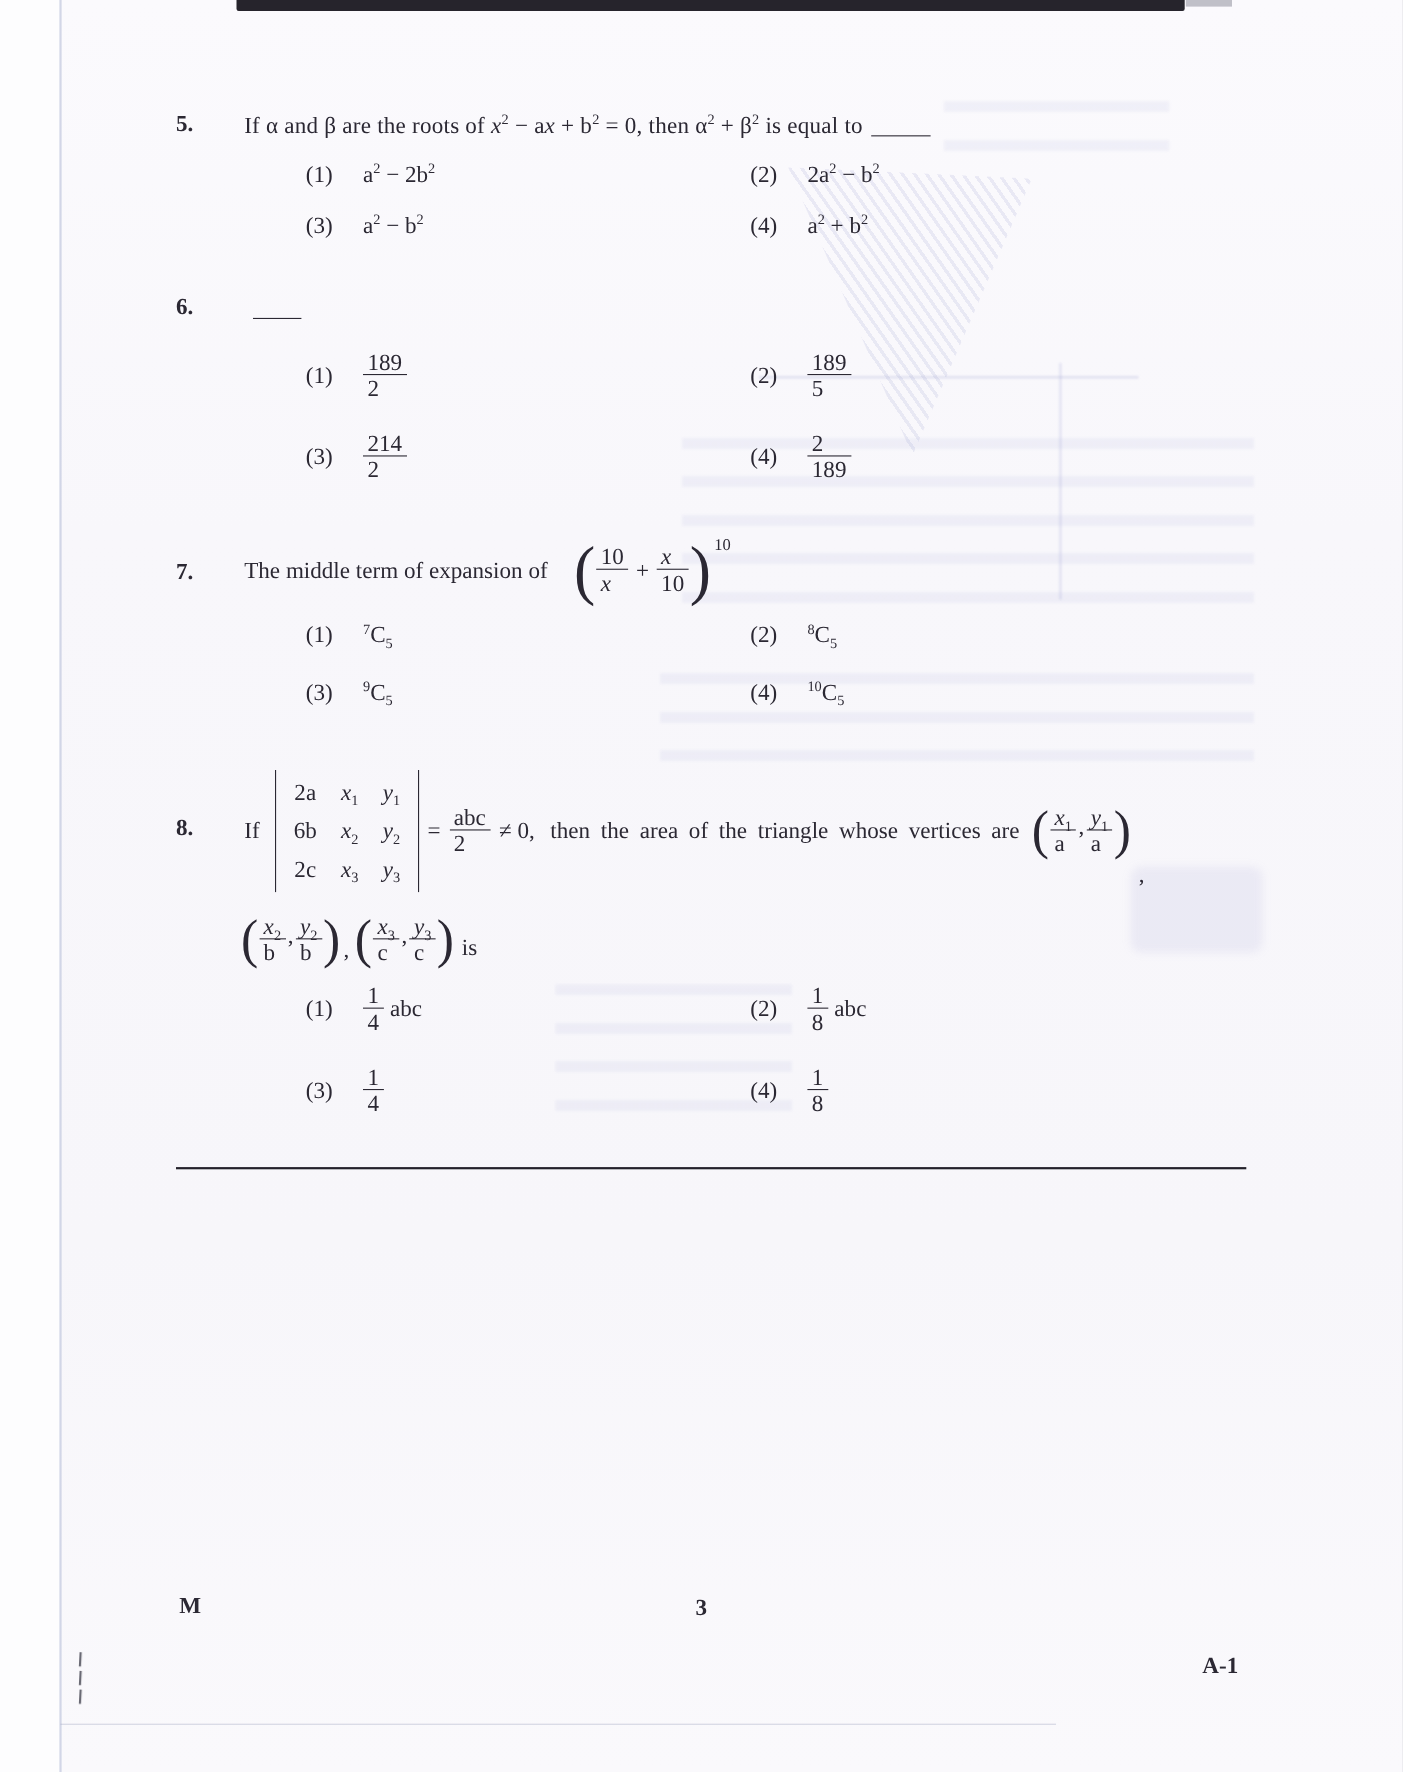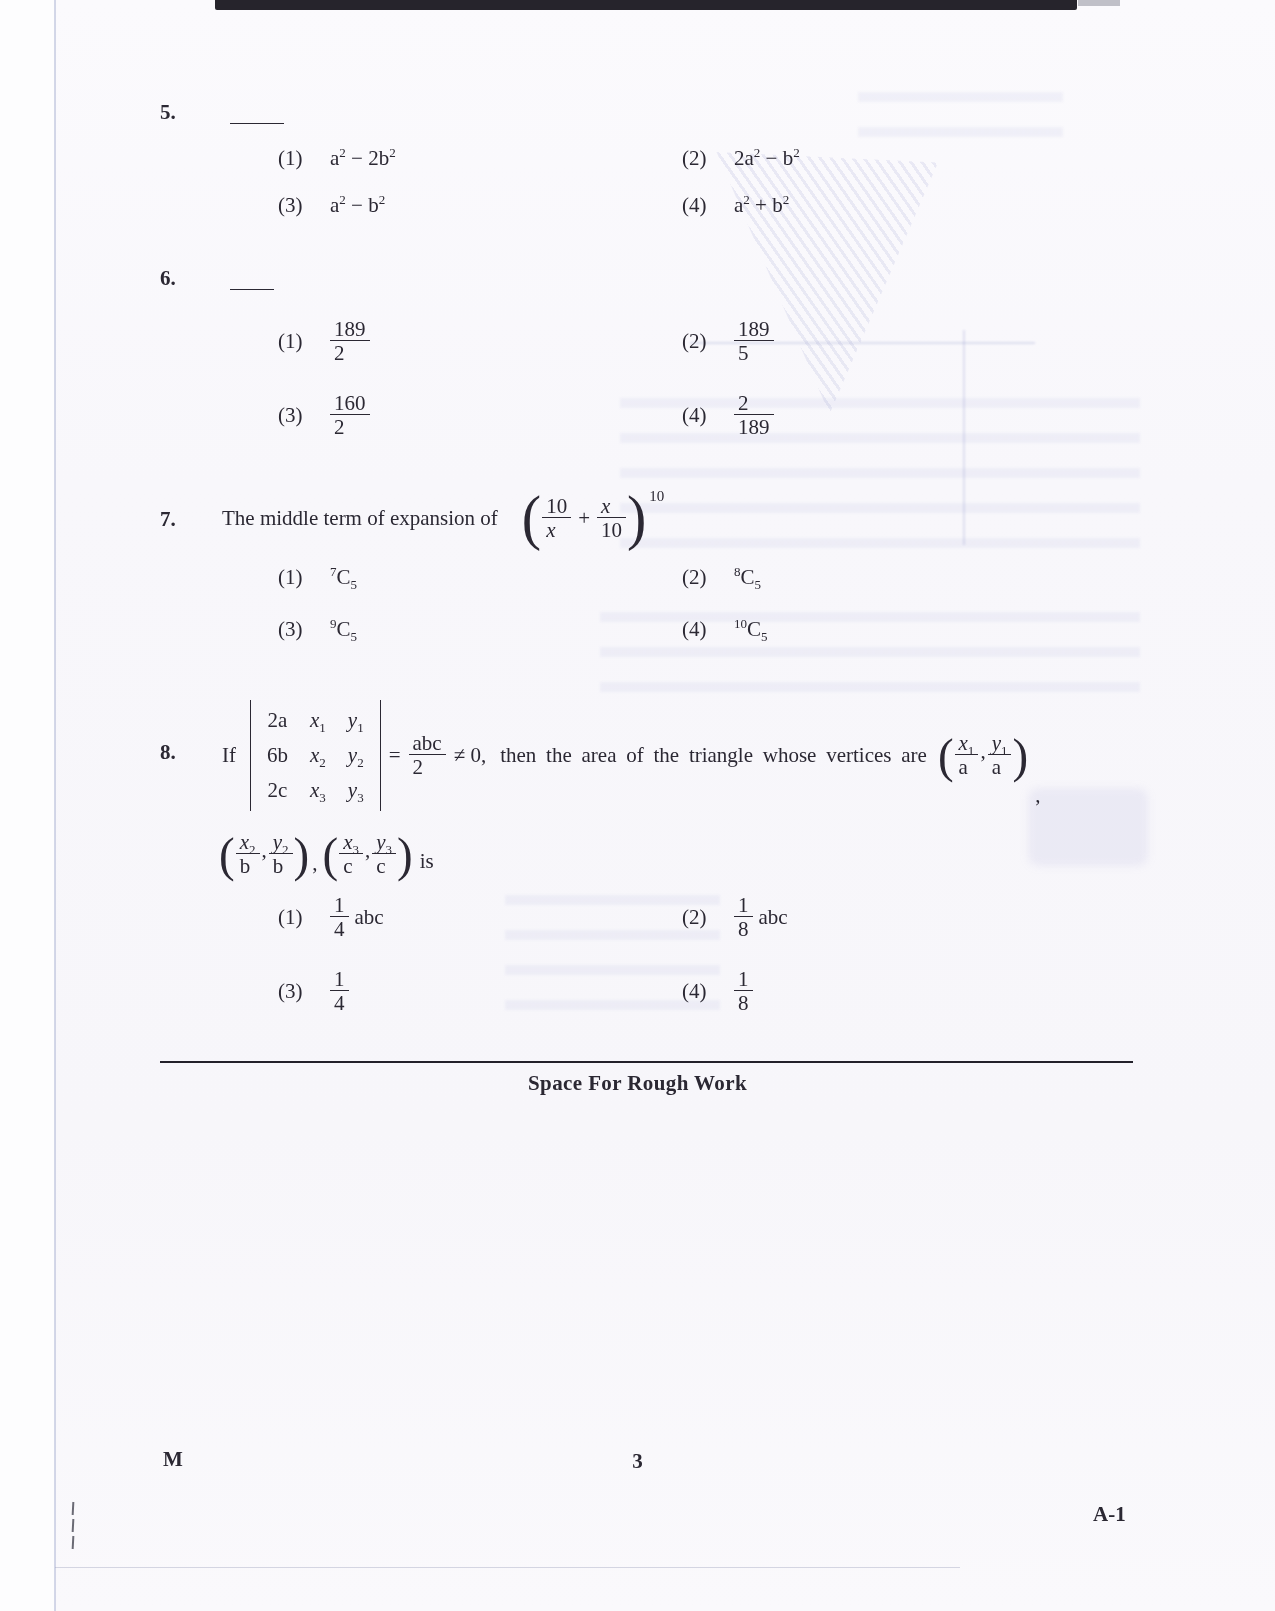--- a/index.html
+++ b/index.html
@@ -72,21 +72,21 @@
   <div class="bleed bleed-lines" style="left:858px;top:92px;width:205px;height:48px;"></div>
   <div class="bleed bleed-tri" style="left:712px;top:152px;width:226px;height:262px;"></div>
   <div class="bleed bleed-hline" style="left:690px;top:342px;width:345px;height:2px;"></div>
   <div class="bleed bleed-vline" style="left:963px;top:330px;width:2px;height:215px;"></div>
   <div class="bleed bleed-lines" style="left:620px;top:398px;width:520px;height:150px;"></div>
   <div class="bleed bleed-lines" style="left:600px;top:612px;width:540px;height:100px;"></div>
   <div class="bleed bleed-blob" style="left:1028px;top:788px;width:120px;height:78px;"></div>
   <div class="bleed bleed-lines" style="left:505px;top:895px;width:215px;height:118px;"></div>
 
   <span class="qnum" style="left:160px;top:100px;">5.</span>
-  <div class="qtext" style="left:222px;top:100px;"><span class="blank w54"></span></div>
+  <div class="qtext" style="left:222px;top:100px;"><span>If α and β are the roots of <i>x</i><sup>2</sup> − a<i>x</i> + b<sup>2</sup> = 0, then α<sup>2</sup> + β<sup>2</sup> is equal to</span><span class="blank w54"></span></div>
 
   <div class="opt" style="left:278px;top:146px;">
     <span class="olabel">(1)</span>
     <span class="ogap">a<sup>2</sup> − 2b<sup>2</sup></span>
   </div>
   <div class="opt" style="left:682px;top:146px;">
     <span class="olabel">(2)</span>
     <span class="ogap">2a<sup>2</sup> − b<sup>2</sup></span>
   </div>
   <div class="opt" style="left:278px;top:193px;">
@@ -111,21 +111,21 @@
   <div class="opt" style="left:682px;top:312px;height:58px;">
     <span class="olabel">(2)</span>
     <span class="frac ogap">
         <span class="num">189</span>
         <span class="den">5</span>
       </span>
   </div>
   <div class="opt" style="left:278px;top:386px;height:58px;">
     <span class="olabel">(3)</span>
     <span class="frac ogap">
-        <span class="num">160</span>
+        <span class="num">214</span>
         <span class="den">2</span>
       </span>
   </div>
   <div class="opt" style="left:682px;top:386px;height:58px;">
     <span class="olabel">(4)</span>
     <span class="frac ogap">
         <span class="num">2</span>
         <span class="den">189</span>
       </span>
   </div>
@@ -257,19 +257,18 @@
   </div>
   <div class="opt" style="left:682px;top:962px;height:58px;">
     <span class="olabel">(4)</span>
     <span class="frac ogap">
         <span class="num">1</span>
         <span class="den">8</span>
       </span>
   </div>
 
   <div class="divider"></div>
-  <div class="rough">Space For Rough Work</div>
 
   <span class="foot" style="left:163px;top:1447px;">M</span>
   <span class="footc" style="top:1449px;">3</span>
   <span class="foot" style="left:1093px;top:1502px;">A-1</span>
 
 </div>
 
 </body></html>

